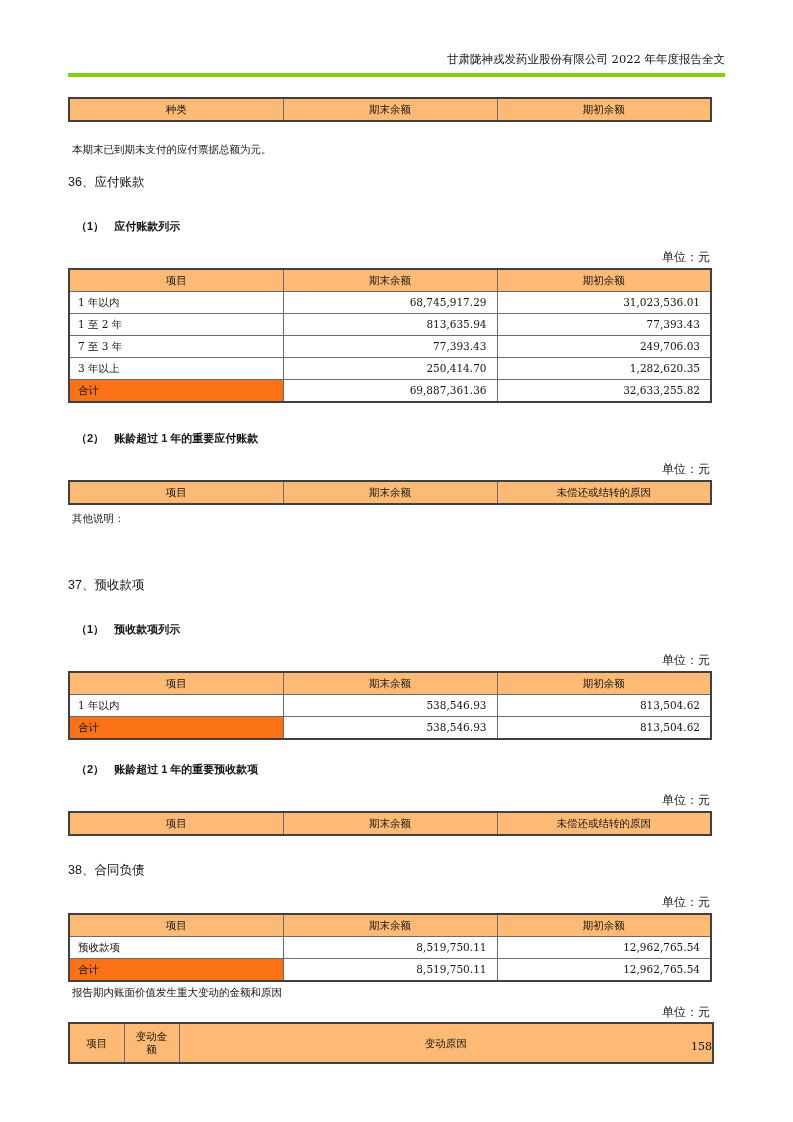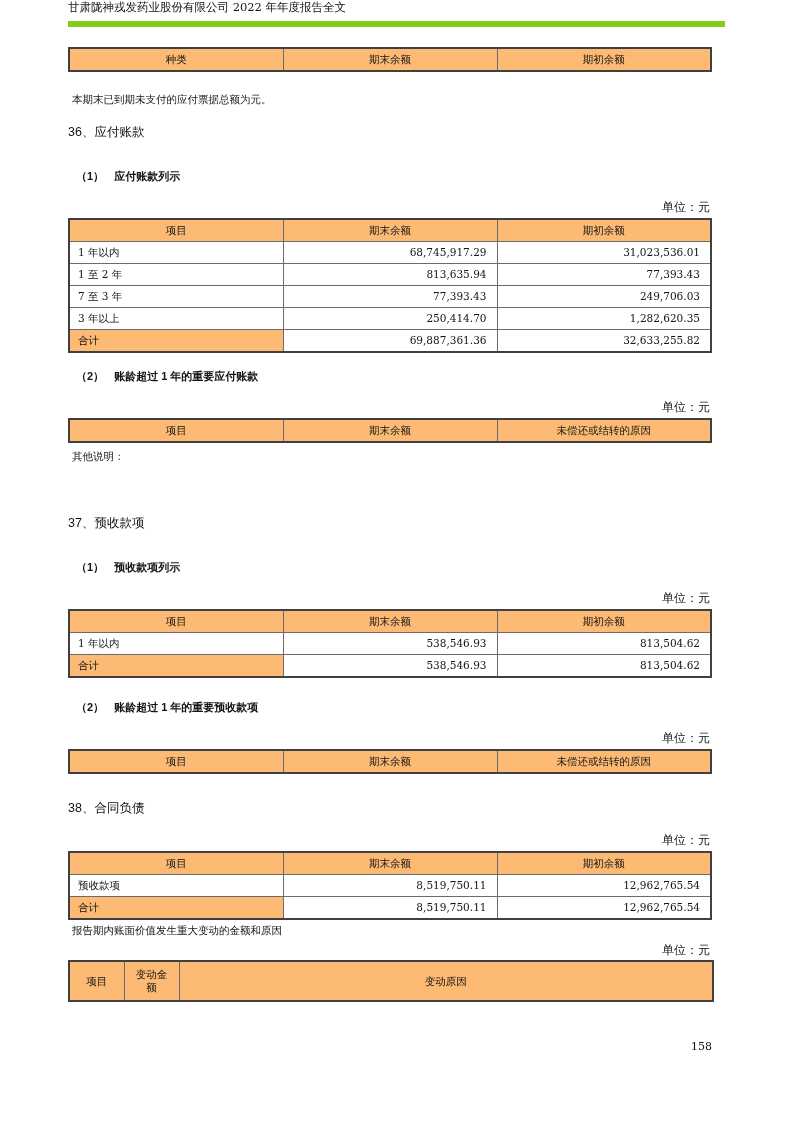--- a/index.html
+++ b/index.html
@@ -10,22 +10,24 @@
     margin: 0 auto;
     position: relative;
     font-family: "DejaVu Serif", "Liberation Serif", serif;
     color: #141414;
     overflow: hidden;
   }
   .content { padding: 0 68px; }
 
   
   .doc-header {
+    padding-top: 52px;
     padding-bottom: 7px;
-    border-bottom: 6px solid #84cc16;
+    border-bottom: 4px solid #84cc16;
+    text-align: right;
     font-size: 11.5px;
     line-height: 14px;
   }
 
   
   .section-title {
     font-family: "Liberation Sans", "DejaVu Sans", sans-serif;
     font-weight: normal;
     font-size: 12.5px;
     line-height: 17px;
@@ -58,34 +60,34 @@
   table.rtable th, table.rtable td {
     border: 1px solid #6b6b6b;
     font-weight: normal;
     line-height: 13px;
     padding: 4px 8px;
     overflow: hidden;
   }
   table.rtable th { background: #fdba74; text-align: center; }
   table.rtable td.c-item { text-align: left; }
   table.rtable td.c-num  { text-align: right; padding-right: 10px; }
-  table.rtable td.total  { background: #fdba74; }
+  table.rtable td.total  { background: #f97316; }
   .col3 col { width: 33.33%; }
   table.change-table col.col-narrow { width: 55px; }
   table.change-table col.col-wide  { width: 534px; }
   table.change-table th { padding: 6px 8px; }
 
   
   [data-name="notes-payable-table"]            { margin-top: 20px; }
   [data-name="notes-payable-note"]             { margin-top: 20px; }
   [data-name="section-36-title"]               { margin-top: 18px; }
   [data-name="ap-list-title"]                  { margin-top: 28px; }
   [data-name="ap-list-unit"]                   { margin-top: 16px; }
   [data-name="accounts-payable-table"]         { margin-top: 4px; }
-  [data-name="ap-aged-title"]                  { margin-top: 16px; }
+  [data-name="ap-aged-title"]                  { margin-top: 28px; }
   [data-name="ap-aged-unit"]                   { margin-top: 16px; }
   [data-name="ap-aged-table"]                  { margin-top: 4px; }
   [data-name="ap-other-note"]                  { margin-top: 6px; }
   [data-name="section-37-title"]               { margin-top: 52px; }
   [data-name="adv-list-title"]                 { margin-top: 28px; }
   [data-name="adv-list-unit"]                  { margin-top: 16px; }
   [data-name="advances-table"]                 { margin-top: 4px; }
   [data-name="adv-aged-title"]                 { margin-top: 22px; }
   [data-name="adv-aged-unit"]                  { margin-top: 16px; }
   [data-name="adv-aged-table"]                 { margin-top: 4px; }

